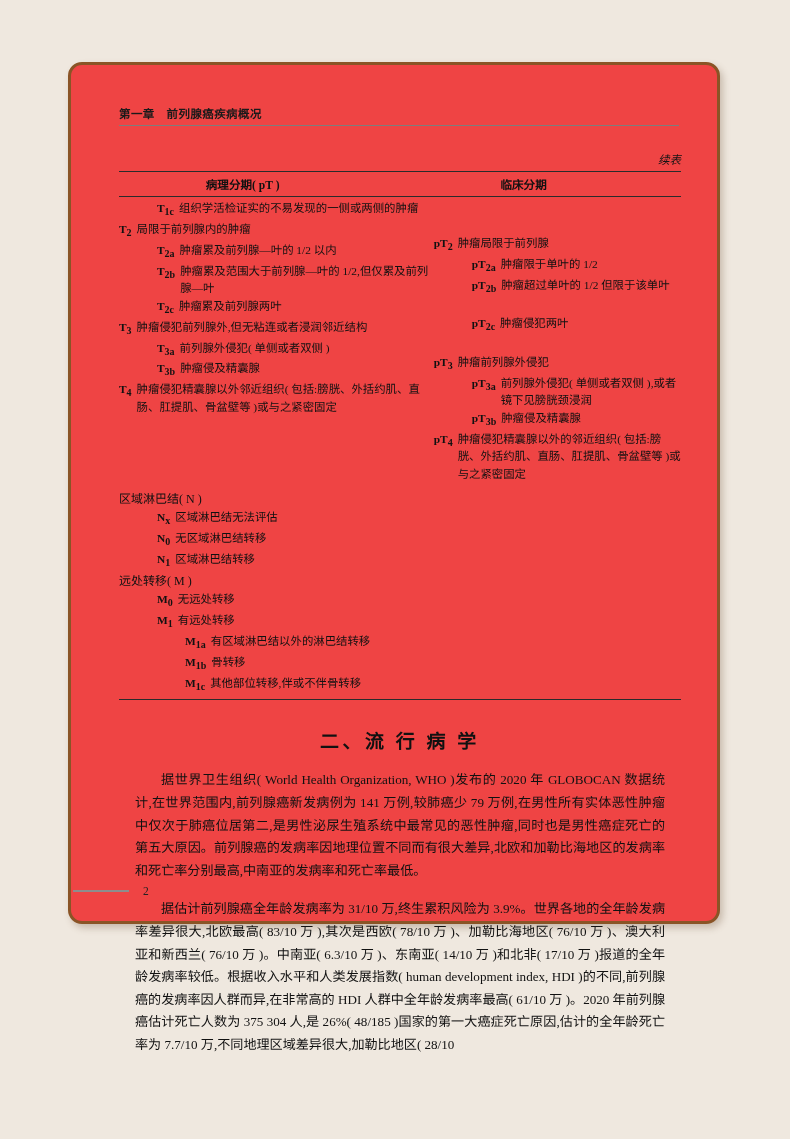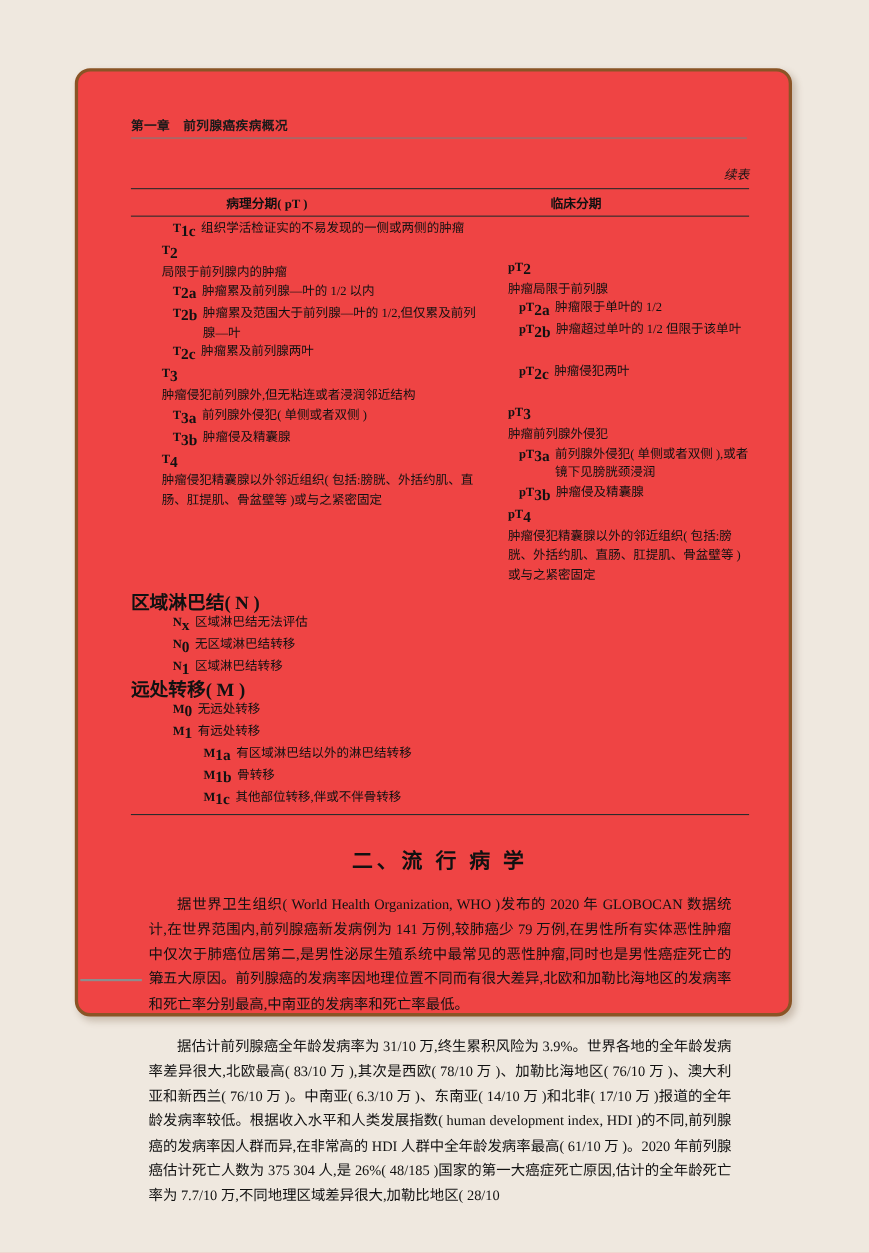--- a/index.html
+++ b/index.html
@@ -104,34 +104,34 @@
     color: #111;
     margin-bottom: 0px;
   }
   .entry .code {
     flex: 0 0 auto;
     white-space: nowrap;
     font-weight: bold;
     padding-right: 5px;
   }
   .entry .code sub {
-    font-size: 14px;
+    font-size: 10px;
     font-weight: bold;
   }
   .entry .txt {
     flex: 1 1 auto;
   }
-  .lvl-0 { margin-left: 28px; flex-direction: column; }
+  .lvl-0 { margin-left: 0; }
   .lvl-1 { margin-left: 38px; }
   .lvl-2 { margin-left: 66px; }
   .spacer-row { height: 17.6px; }
 
   .group-head {
-    font-size: 17px;
-    font-weight: bold;
+    font-size: 12px;
+    font-weight: normal;
     line-height: 19px;
     color: #111;
     margin-left: 0px;
   }
 
   
   .section-title {
     text-align: center;
     font-size: 19px;
     font-weight: bold;

